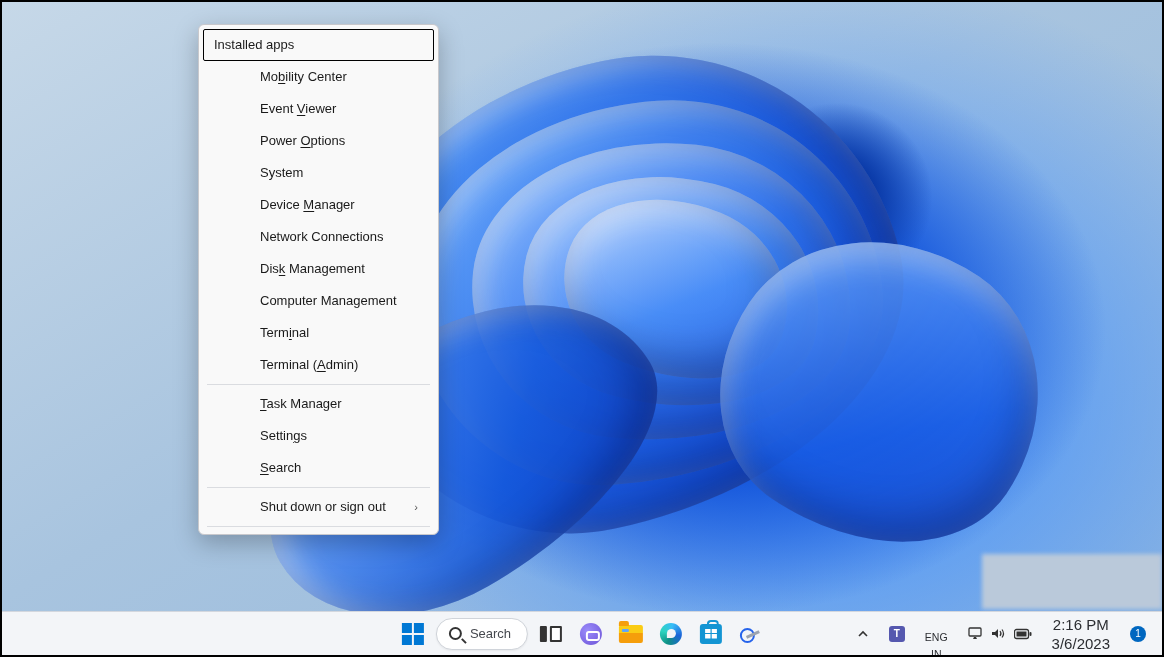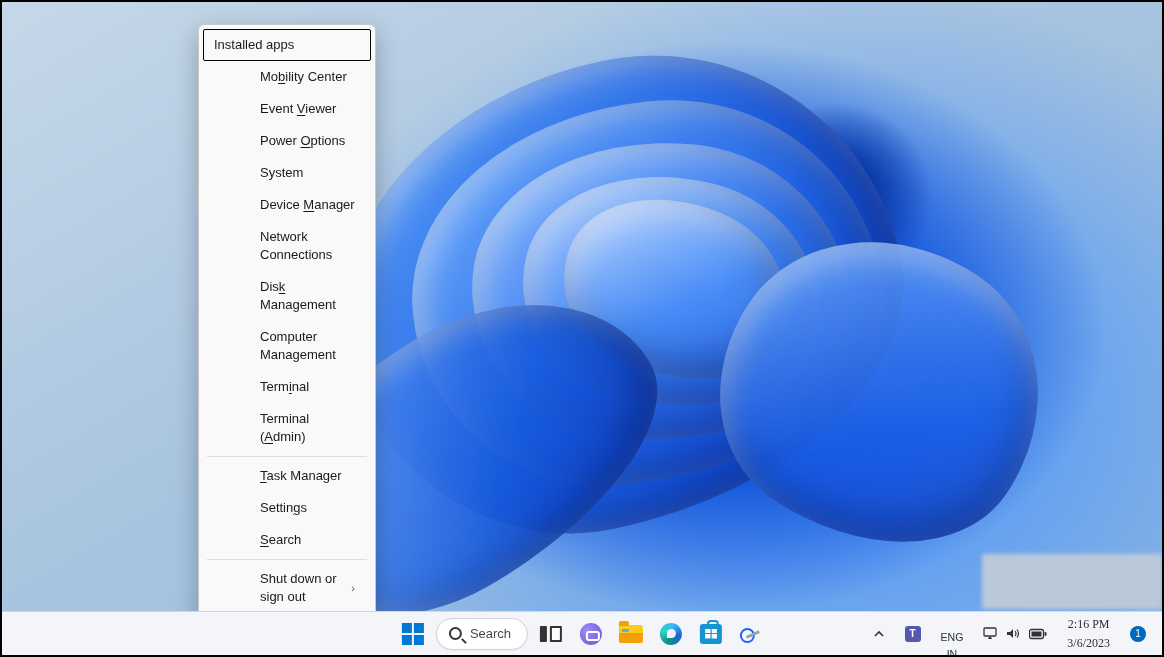--- a/index.html
+++ b/index.html
@@ -18,21 +18,21 @@
   }
   .petal {
     position: absolute; border-radius: 55% 45% 60% 40% / 50% 55% 45% 50%;
     background: linear-gradient(135deg, #5aa4ff 0%, #1a5ae0 55%, #0b3bbf 100%);
     box-shadow: inset -18px -12px 40px rgba(0,0,40,0.35), inset 12px 10px 30px rgba(255,255,255,0.45);
     opacity: 0.92;
   }
 
   
   .winx-menu {
-    position: absolute; left: 196px; top: 22px; width: 178px;
+    position: absolute; left: 196px; top: 22px; width: 241px;
     background: #f9f9f9; border: 1px solid #c8c8cc; border-radius: 6px;
     box-shadow: 0 8px 24px rgba(0,0,0,0.25);
     padding: 4px 0;
   }
   .winx-item {
     padding: 7px 20px; font-size: 13px; color: #1a1a1a; cursor: default;
     display: flex; align-items: center; justify-content: space-between;
     line-height: 18px;
     margin-left: 41px;
   }
@@ -113,21 +113,21 @@
   .snip-ico::after{content:""; position:absolute; left:6px; top:8px; width:14px; height:3px; background:#9ca3af; transform:rotate(-25deg);}
 
   
   .tray {
     position: absolute; right: 6px; top: 0; bottom: 0;
     display: flex; align-items: center; gap: 8px; padding-right: 4px;
     font-size: 11px; color: #2b2d31;
   }
   .tray .block { display:flex; align-items:center; gap:6px; padding:4px 6px; border-radius:4px; }
   .lang { display:flex; flex-direction:column; line-height:11px; font-size:10.5px; align-items:flex-start;margin-top:24px; }
-  .clock { display:flex; flex-direction:column; align-items:flex-end; line-height:13px; font-size:12px;font-family:Liberation Serif, serif; }
+  .clock { display:flex; flex-direction:column; align-items:flex-end; line-height:13px; font-size:15px; }
   .tray svg { display:block; }
   .dot {
     width:16px; height:16px; border-radius:50%; background:#0067c0;
     color:#fff; font-size:10px; display:flex; align-items:center; justify-content:center;
   }
   .teams-mini{ width:16px; height:16px; border-radius:3px; background:#5558af; position:relative;}
   .teams-mini::after{content:"T"; position:absolute; inset:0; color:#fff; font-size:10px; font-weight:600; text-align:center; line-height:16px;}
 
   
   .censor { position:absolute; right:0; bottom:46px; width:180px; height:55px;

